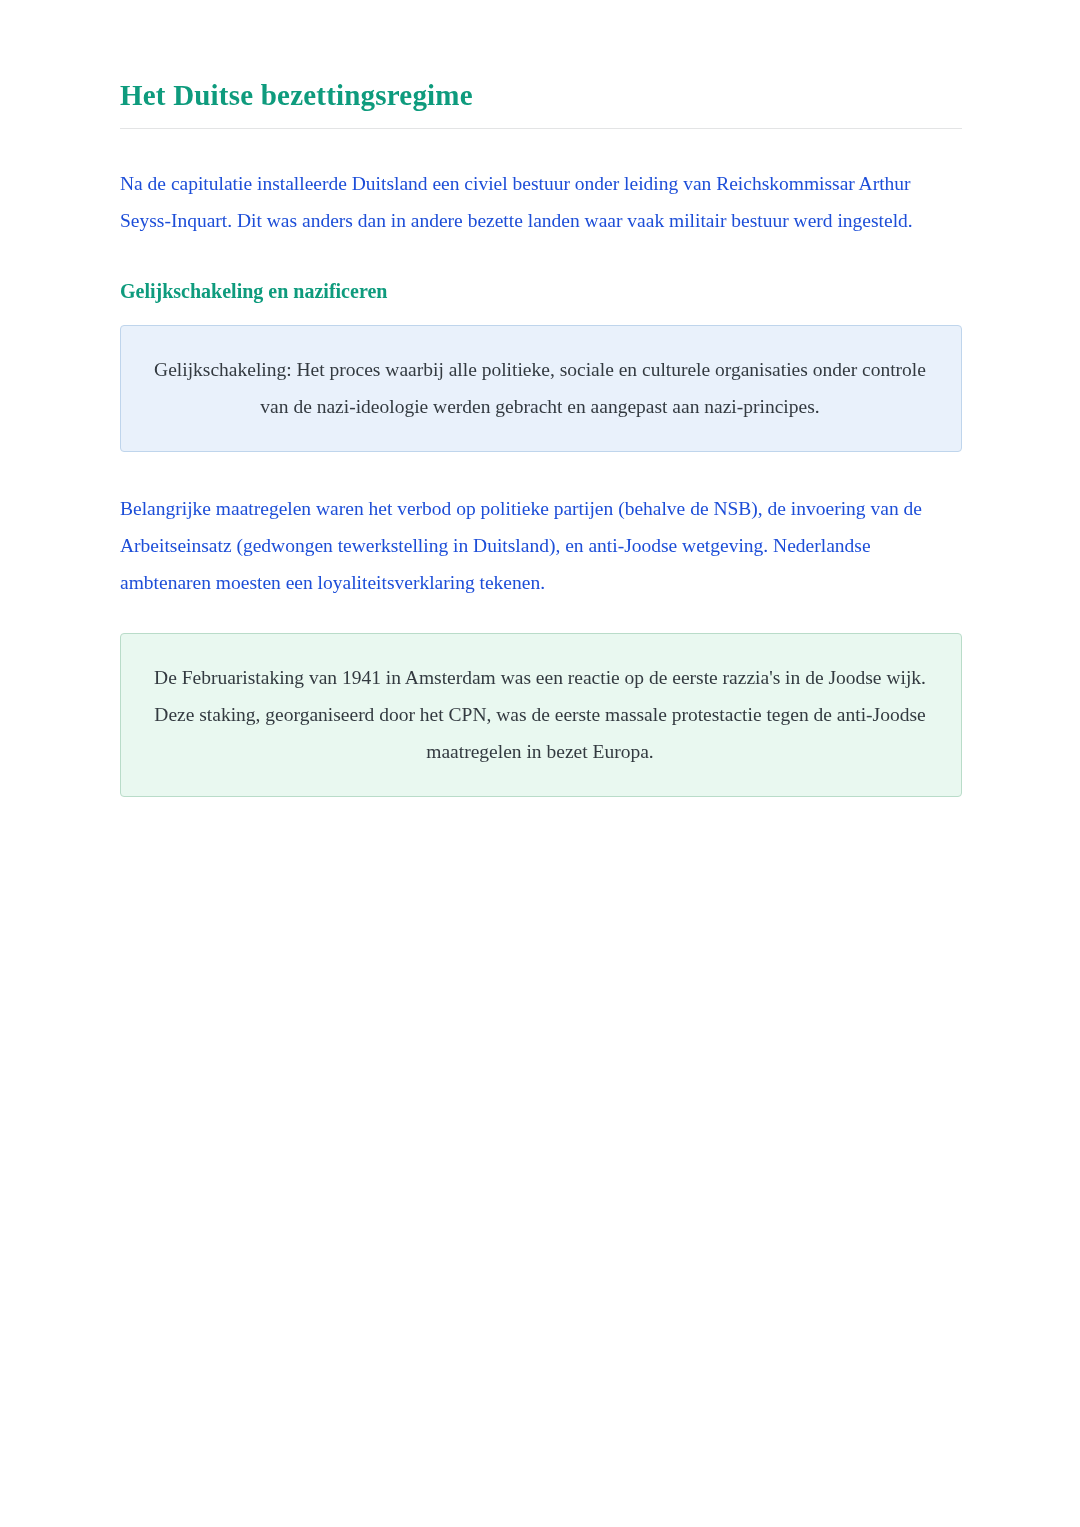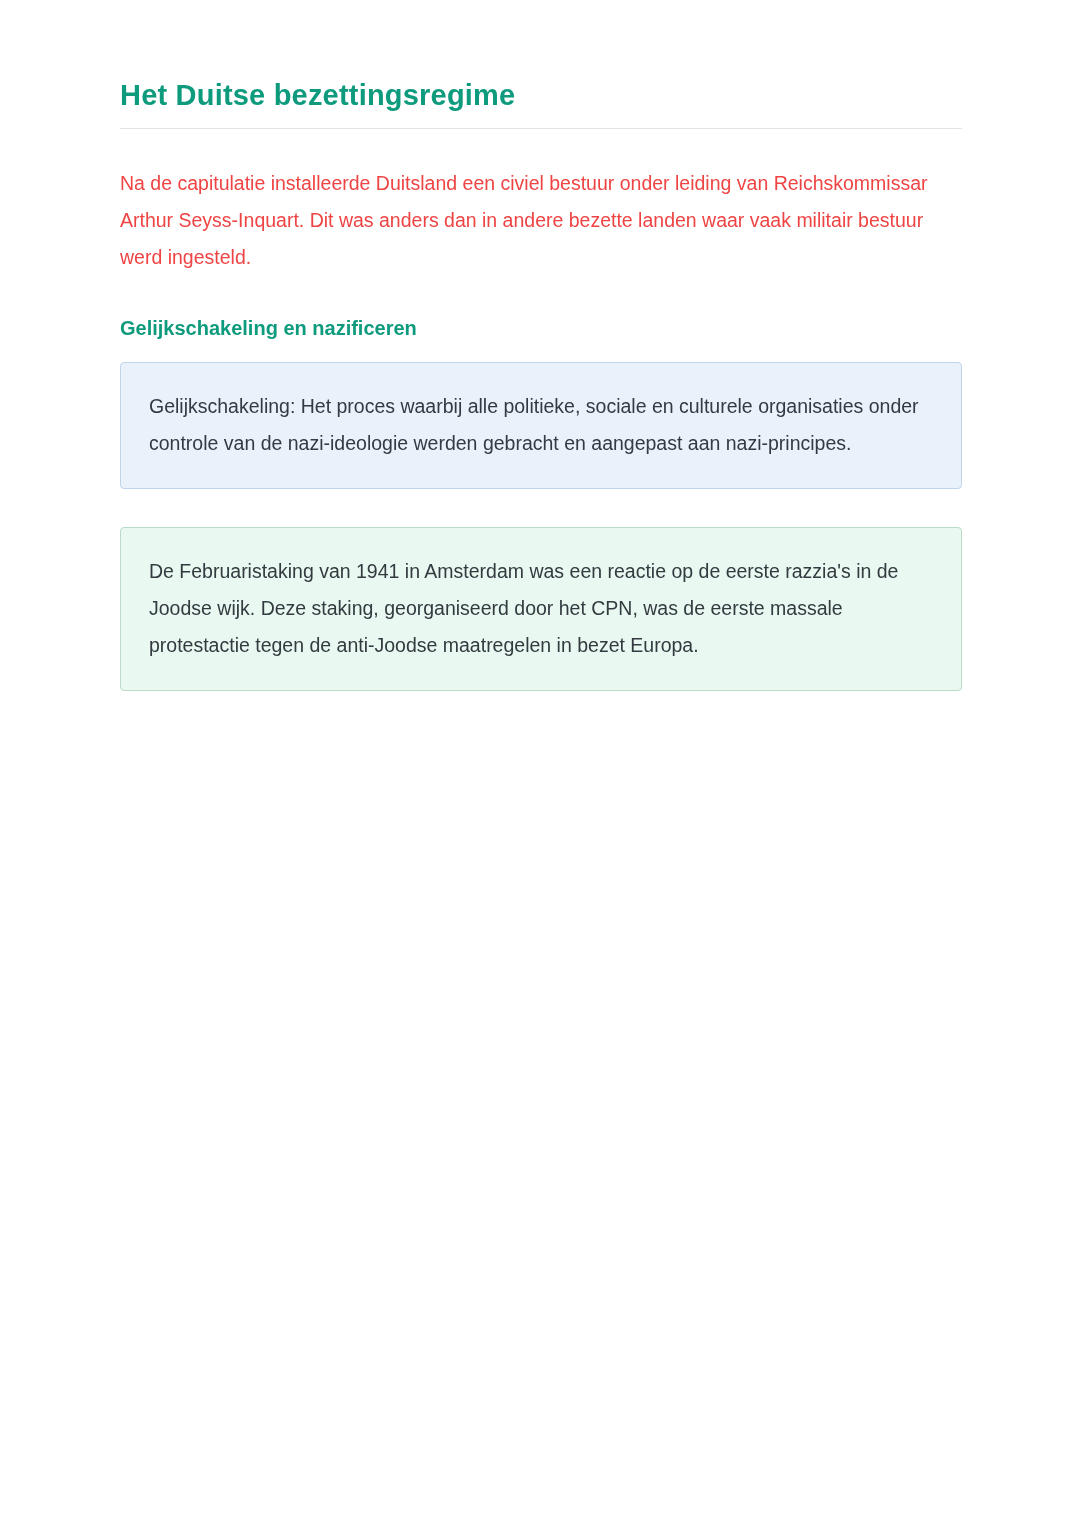--- a/index.html
+++ b/index.html
@@ -11,52 +11,54 @@
     width: 1080px;
     height: 1527px;
     font-family: "Liberation Sans", sans-serif;
     color: #333a40;
     overflow: hidden;
   }
   .page {
     box-sizing: border-box;
     width: 1080px;
     padding: 58px 118px 0 120px;
+    font-family: Liberation Serif, serif;
   }
   h1.doc-title {
     margin: 20px 0 16px 0;
     font-size: 29px;
     line-height: 34px;
     font-weight: 700;
     color: #0e9b7d;
     letter-spacing: 0.2px;
   }
   hr.title-divider {
     border: none;
     border-top: 1px solid #e3e4e5;
     margin: 0 0 36px 0;
   }
   p.body-text {
     font-size: 19.5px;
     line-height: 37px;
     margin: 0 0 32px 0;
-    color: #ef4444;
+    color: #1d4ed8;
   }
   h2.section-heading {
     margin: 40px 0 22px 0;
     font-size: 20px;
     line-height: 24px;
     font-weight: 700;
     color: #0e9b7d;
   }
   .callout {
     box-sizing: border-box;
     border-radius: 4px;
     padding: 25px 30px 26px 28px;
     margin: 8px 0 38px 0;
+    text-align: center;
   }
   .callout p {
     margin: 0;
     font-size: 19.5px;
     line-height: 37px;
     color: #333a40;
   }
   .callout.definition {
     background: #e9f1fb;
     border: 1px solid #bfd5ec;
@@ -77,18 +79,19 @@
 
   <p class="body-text">Na de capitulatie installeerde Duitsland een civiel bestuur onder leiding van Reichskommissar Arthur Seyss-Inquart. Dit was anders dan in andere bezette landen waar vaak militair bestuur werd ingesteld.</p>
 
   <h2 class="section-heading">Gelijkschakeling en nazificeren</h2>
 
 
   <div class="callout definition">
     <p>Gelijkschakeling: Het proces waarbij alle politieke, sociale en culturele organisaties onder controle van de nazi-ideologie werden gebracht en aangepast aan nazi-principes.</p>
   </div>
 
+  <p class="body-text">Belangrijke maatregelen waren het verbod op politieke partijen (behalve de NSB), de invoering van de Arbeitseinsatz (gedwongen tewerkstelling in Duitsland), en anti-Joodse wetgeving. Nederlandse ambtenaren moesten een loyaliteitsverklaring tekenen.</p>
 
   <div class="callout fact">
     <p>De Februaristaking van 1941 in Amsterdam was een reactie op de eerste razzia's in de Joodse wijk. Deze staking, georganiseerd door het CPN, was de eerste massale protestactie tegen de anti-Joodse maatregelen in bezet Europa.</p>
   </div>
 
 </div>
 
 </body></html>

